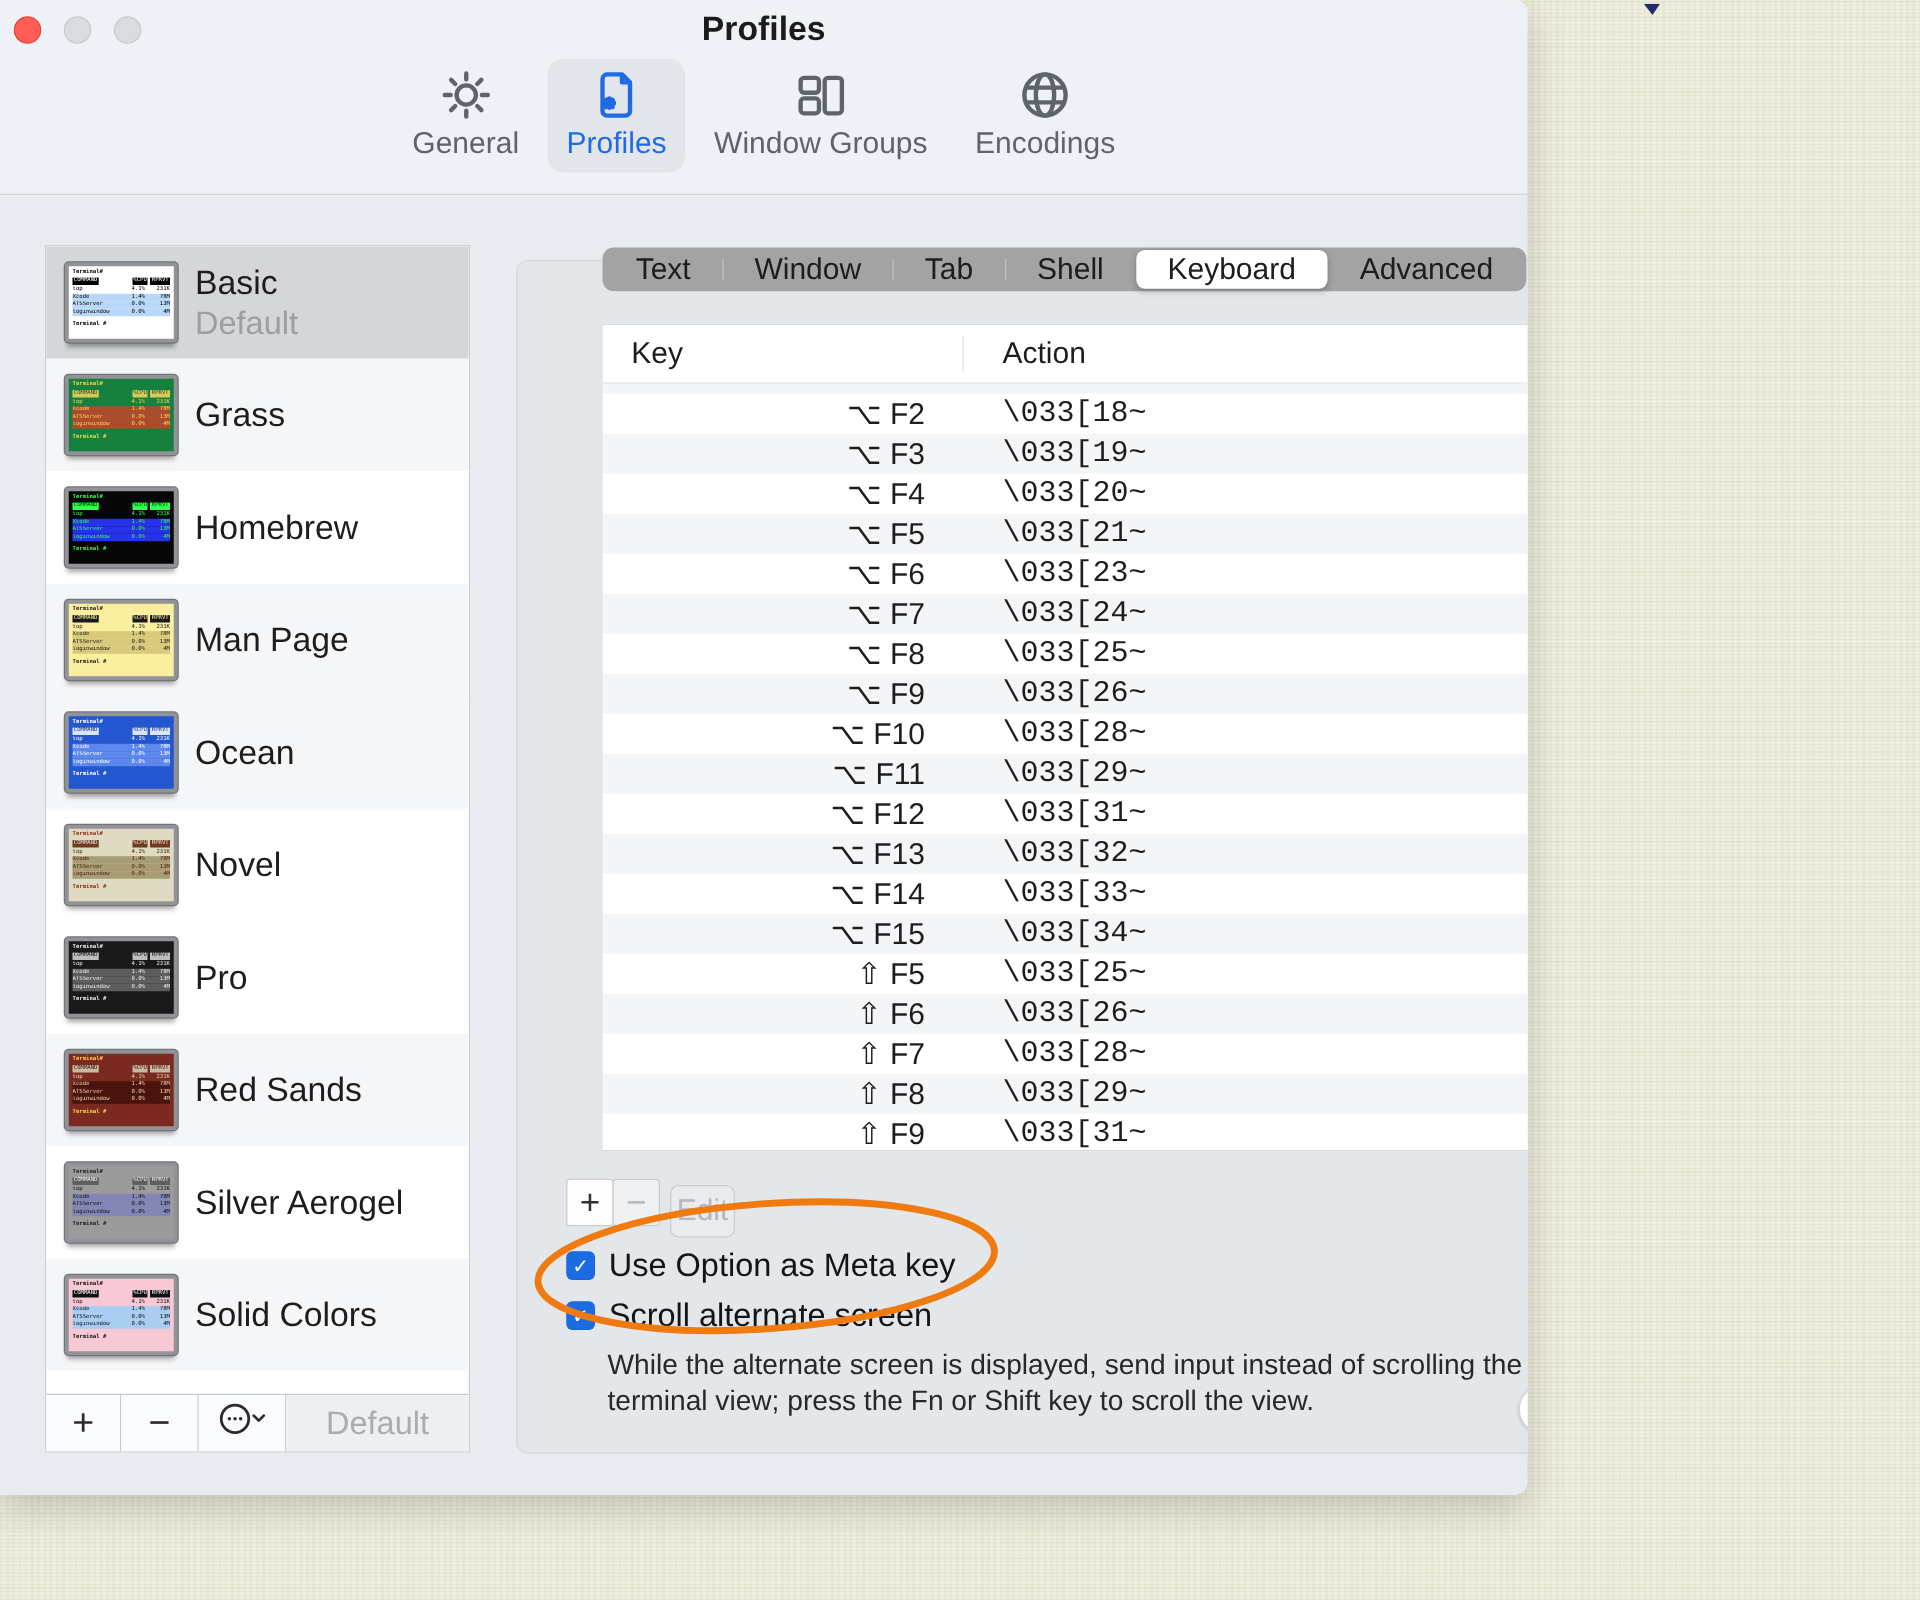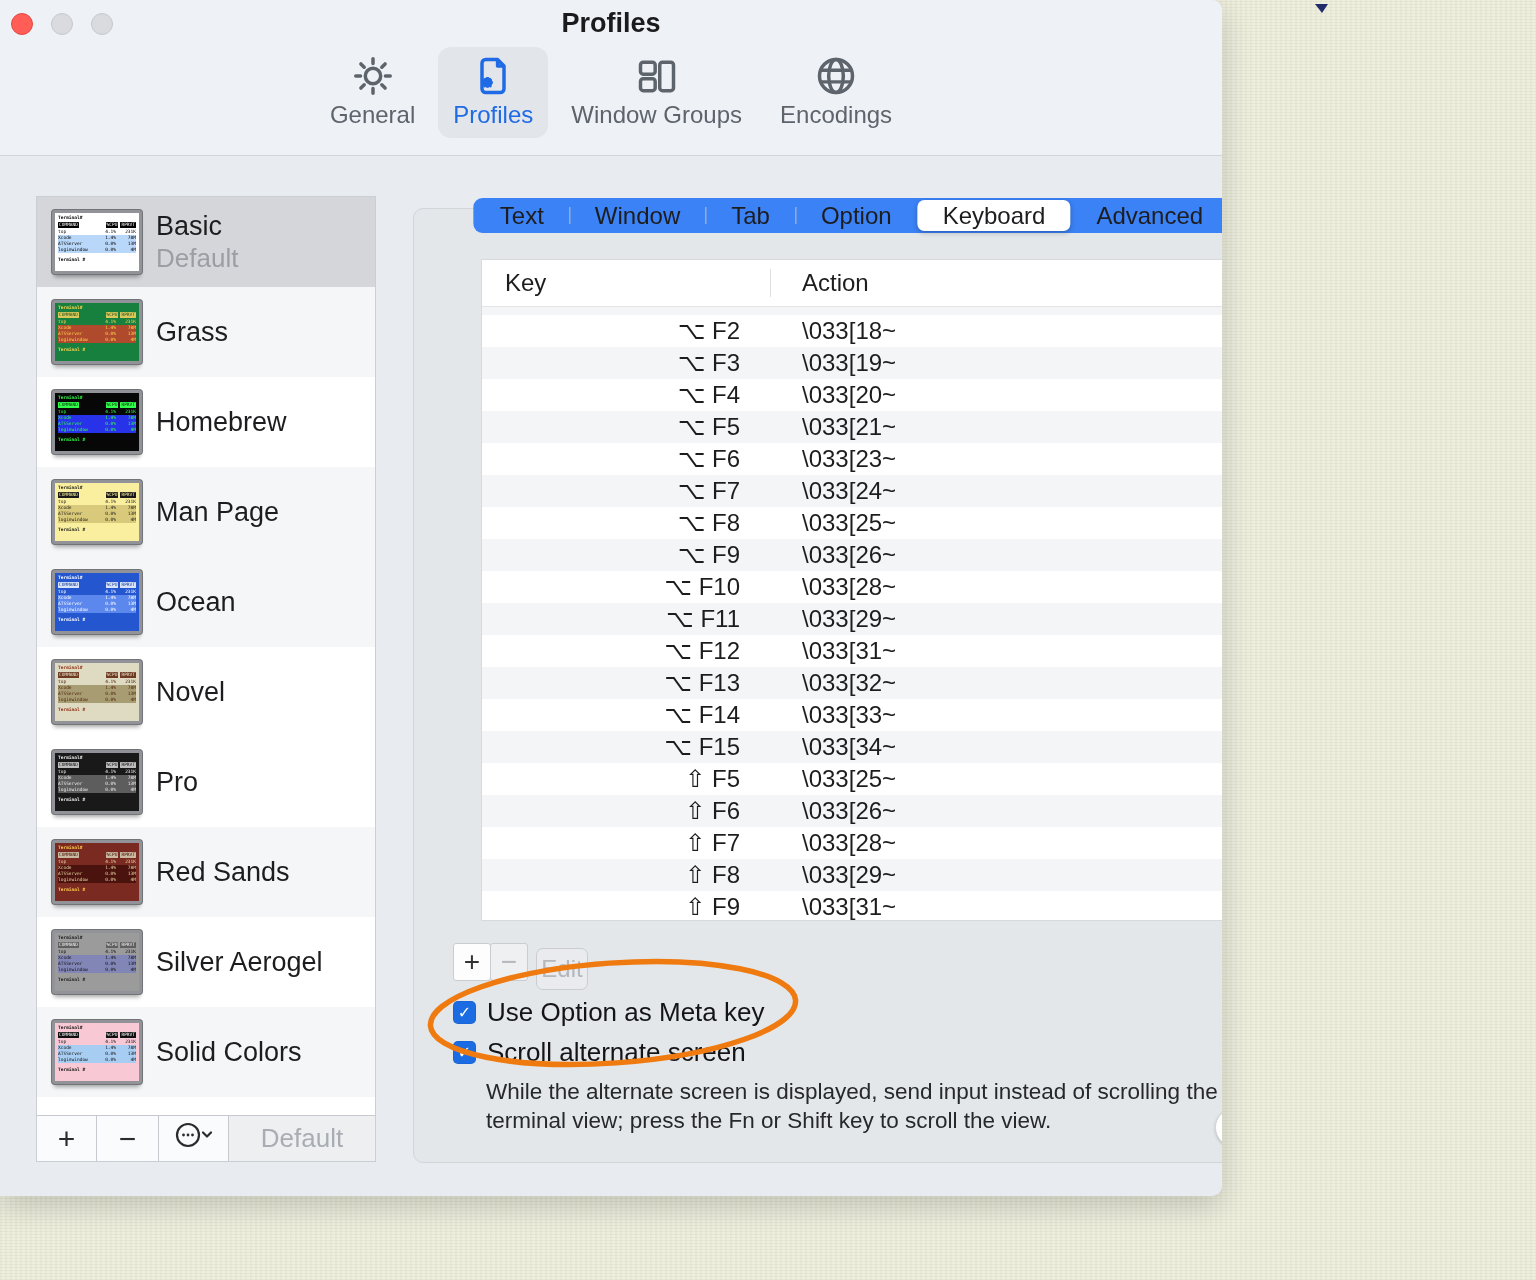--- a/index.html
+++ b/index.html
@@ -51,38 +51,38 @@
   .sidebar-footer{height:45px;border-top:1px solid #c6c9cd;display:flex;}
   .sf-btn{display:flex;align-items:center;justify-content:center;background:#fafbfc;
     border:none;border-right:1px solid #c6c9cd;font-size:30px;color:#2b2b2e;box-sizing:border-box;
     font-family:"Liberation Sans","DejaVu Sans",sans-serif;}
   .sf-add{width:60px;} .sf-remove{width:62px;} .sf-more{width:70px;}
   .sf-default{flex:1;background:#edeff1;color:#a9adb3;font-size:26px;border-right:none;}
   
   .panel{position:absolute;left:413px;top:208px;width:877px;height:955px;box-sizing:border-box;
     background:#e4e7ea;border:1px solid #d2d5d9;border-radius:10px;}
   .tabs{position:absolute;top:-11px;left:50%;transform:translateX(-50%);
-    display:flex;align-items:center;background:#3b82f6;border-radius:9px;padding:1px 2px;height:35px;
+    display:flex;align-items:center;background:#a3a3a3;border-radius:9px;padding:1px 2px;height:35px;
     box-sizing:border-box;white-space:nowrap;}
   .tab-seg{padding:0 25px;font-size:24px;height:31px;display:flex;align-items:center;
     border-radius:7px;color:#1d1d1f;}
   .tab-seg.sel{background:#fff;box-shadow:0 0 0 .5px rgba(0,0,0,.05),0 2px 5px rgba(0,0,0,.22);}
   .tab-sep{width:1px;height:17px;background:#bfc2c6;}
   .ktable{position:absolute;left:37px;top:50px;width:795px;height:662px;box-sizing:border-box;
     background:#fff;border:1px solid #d7d9dc;overflow:hidden;margin-left:30px;}
   .thead{position:relative;height:46px;border-bottom:1px solid #e3e4e6;
     display:flex;align-items:center;font-size:24px;color:#1d1d1f;}
   .th-key{padding-left:23px;}
   .th-sep{position:absolute;left:288px;top:9px;bottom:9px;width:1px;background:#dcdee0;}
   .th-action{position:absolute;left:320px;}
   .tsliver{height:8px;background:#f4f5f6;}
   .trow{height:32px;display:flex;align-items:center;font-size:24px;color:#1d1d1f;background:#fff;}
   .trow.alt{background:#f4f5f6;}
   .tkey{flex:0 0 288px;box-sizing:border-box;text-align:right;padding-right:30px;white-space:nowrap;}
-  .tact{padding-left:32px;white-space:nowrap;}
+  .tact{padding-left:32px;white-space:nowrap;font-family:Liberation Mono, monospace;}
   .add-remove{position:absolute;left:39px;top:734px;display:flex;}
   .sq-btn{width:38px;height:38px;box-sizing:border-box;border:1px solid #c9ccd0;border-radius:3px;
     display:flex;align-items:center;justify-content:center;font-size:28px;
     font-family:"Liberation Sans","DejaVu Sans",sans-serif;}
   .sq-btn.add{background:#fdfdfe;color:#333;}
   .sq-btn.remove{background:#eef0f2;color:#b4b7bc;margin-left:-1px;}
   .edit-btn{position:absolute;left:122px;top:739px;width:52px;height:42px;box-sizing:border-box;
     background:#e9ebee;border:1px solid #caccd0;border-radius:7px;color:#b4b7bc;font-size:24px;
     display:flex;align-items:center;justify-content:center;
     font-family:"Liberation Sans","DejaVu Sans",sans-serif;}
@@ -521,21 +521,21 @@
     </div>
 
     <div class="panel">
       <div class="tabs" id="tabs">
           <div class="tab-seg">Text</div>
           <div class="tab-sep"></div>
           <div class="tab-seg">Window</div>
           <div class="tab-sep"></div>
           <div class="tab-seg">Tab</div>
           <div class="tab-sep"></div>
-          <div class="tab-seg">Option</div>
+          <div class="tab-seg">Shell</div>
           <div class="tab-sep" style="visibility: hidden;"></div>
           <div class="tab-seg sel">Keyboard</div>
           <div class="tab-sep" style="visibility: hidden;"></div>
           <div class="tab-seg">Advanced</div>
         </div>
 
       <div class="ktable">
         <div class="thead">
           <span class="th-key">Key</span>
           <span class="th-sep"></span>

